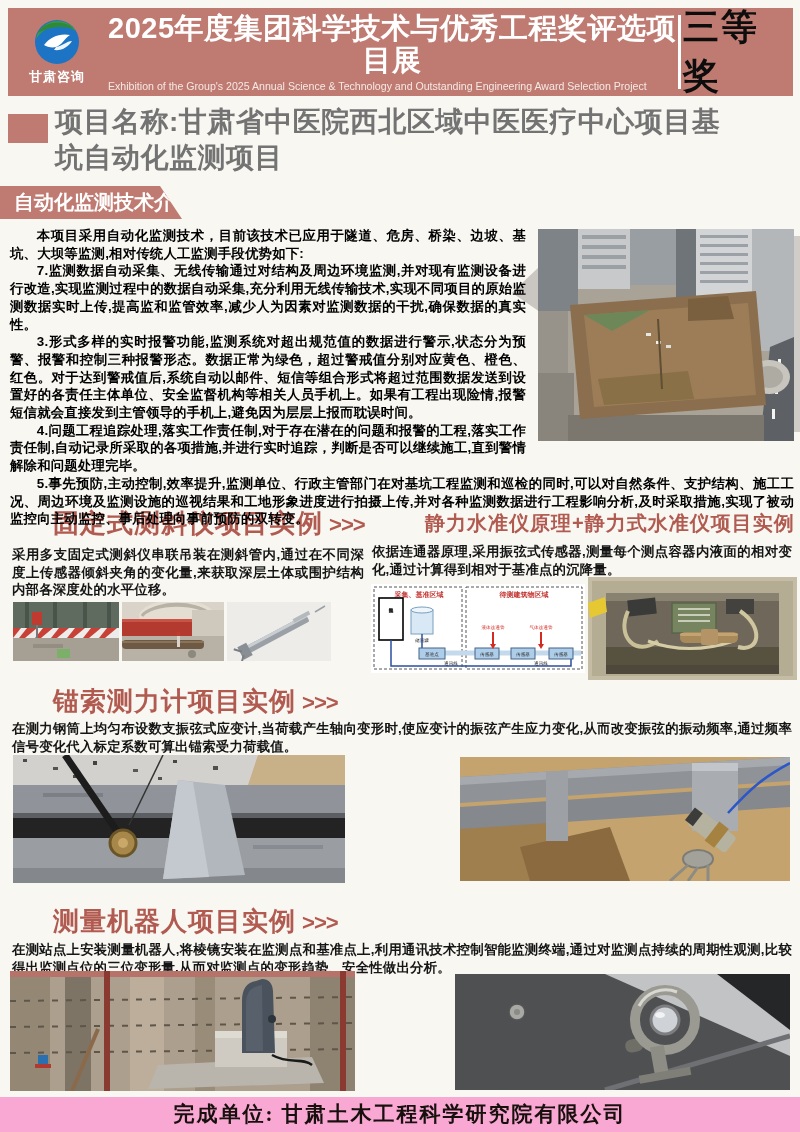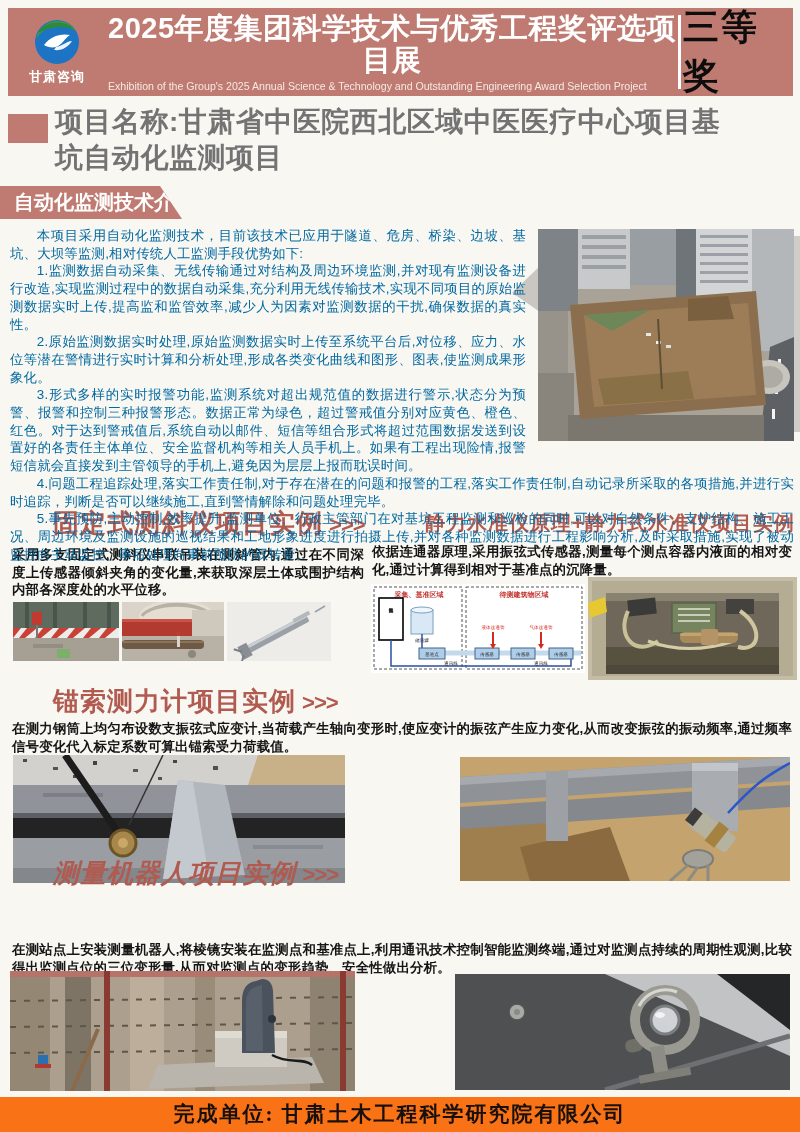--- a/index.html
+++ b/index.html
@@ -24,38 +24,38 @@
               color:#737373;line-height:36px;letter-spacing:0.5px;}
 
   
   .intro-banner{position:absolute;left:0;top:186px;width:182px;height:33px;background:#bf7b71;
                 clip-path:polygon(0 0,160px 0,182px 100%,0 100%);
                 color:#fff;font-weight:bold;font-size:20px;line-height:33px;padding-left:14px;box-sizing:border-box;}
 
   
   .intro-wrap{position:absolute;left:10px;top:227px;width:784px;z-index:2;}
   .intro-photo{float:right;width:256px;height:212px;margin:2px 0 6px 12px;position:relative;background:#a9a296;}
-  .body-text{margin:0;text-indent:2em;font-size:13.4px;font-weight:normal;color:#0369a1;
+  .body-text{margin:0;text-indent:2em;font-size:13.4px;font-weight:bold;color:#000000;
              line-height:17.7px;text-align:justify;letter-spacing:0.2px;}
   .gray-deco-left{position:absolute;left:512px;top:266px;width:28px;height:46px;background:#cac7c2;
                   clip-path:polygon(100% 0,100% 100%,0 58%);z-index:1;}
   .gray-deco-right{position:absolute;right:0;top:236px;width:7px;height:196px;background:#d0cdc9;z-index:1;}
 
   
   .sec-heading{position:absolute;color:#b15a50;font-weight:900;font-size:26px;letter-spacing:1px;white-space:nowrap;margin-left:43px;}
   .sec-heading .arrows{font-size:0.85em;letter-spacing:-1px;margin-left:6px;font-weight:900;}
   .sec-heading.small{font-size:20px;}
   .sec-body{position:absolute;font-size:13.4px;font-weight:bold;color:#151515;line-height:17.7px;
             text-align:justify;letter-spacing:0.2px;margin:0;}
 
   .photo{position:absolute;overflow:hidden;background:#cfcac2;}
   .photo svg{display:block;}
 
   
-  .footer{position:absolute;left:0;top:1097px;width:800px;height:35px;background:#f97316;
+  .footer{position:absolute;left:0;top:1097px;width:800px;height:35px;background:#f9a8d4;
           text-align:center;line-height:35px;color:#17100c;font-weight:bold;font-size:21px;
           letter-spacing:2px;font-family:"Liberation Serif","DejaVu Serif",serif;}
 
   .diag-label-red{fill:#c23430;font-size:7px;font-weight:bold;}
   .diag-label-sm{fill:#222;font-size:4.6px;}
 </style>
 </head>
 <body>
 
 <div class="page">
@@ -123,22 +123,21 @@
         <polygon points="46,86 112,81 74,102" fill="#6d8758"></polygon>
         <polygon points="150,70 190,67 196,90 150,92" fill="#7a603f"></polygon>
         <polygon points="60,150 150,142 156,170 66,176" fill="#8a7046"></polygon>
         <rect x="118" y="112" width="5" height="3" fill="#f1f1ee"></rect>
           <rect x="128" y="116" width="5" height="3" fill="#dfe0da"></rect>
         <rect x="108" y="104" width="5" height="3" fill="#e8e8e2"></rect>
         <line x1="120" y1="90" x2="124" y2="160" stroke="#5f4f35" stroke-width="2"></line>
       </svg>
     </div>
     <p class="body-text">本项目采用自动化监测技术，目前该技术已应用于隧道、危房、桥染、边坡、基坑、大坝等监测,相对传统人工监测手段优势如下:</p>
-    <p class="body-text">1.监测数据自动采集、无线传输通过对结构及周边环境监测,并对现有监测设备进行改造,实现监测过程中的数据自动采集,充分利用无线传输技术,实现不同项目的原始监测数据实时上传,提高监和监管效率,减少人为因素对监测数据的干扰,确保数据的真实性。</p>
-    <p class="body-text">2.原始监测数据实时处理,原始监测数据实时上传至系统平台后,对位移、应力、水位等潜在警情进行实时计算和分析处理,形成各类变化曲线和图形、图表,使监测成果形象化。</p>
+    <p class="body-text">7.监测数据自动采集、无线传输通过对结构及周边环境监测,并对现有监测设备进行改造,实现监测过程中的数据自动采集,充分利用无线传输技术,实现不同项目的原始监测数据实时上传,提高监和监管效率,减少人为因素对监测数据的干扰,确保数据的真实性。</p>
     <p class="body-text">3.形式多样的实时报警功能,监测系统对超出规范值的数据进行警示,状态分为预警、报警和控制三种报警形态。数据正常为绿色，超过警戒值分别对应黄色、橙色、红色。对于达到警戒值后,系统自动以邮件、短信等组合形式将超过范围数据发送到设置好的各责任主体单位、安全监督机构等相关人员手机上。如果有工程出现险情,报警短信就会直接发到主管领导的手机上,避免因为层层上报而耽误时间。</p>
     <p class="body-text">4.问题工程追踪处理,落实工作责任制,对于存在潜在的问题和报警的工程,落实工作责任制,自动记录所采取的各项措施,并进行实时追踪，判断是否可以继续施工,直到警情解除和问题处理完毕。</p>
     <p class="body-text">5.事先预防,主动控制,效率提升,监测单位、行政主管部门在对基坑工程监测和巡检的同时,可以对自然条件、支护结构、施工工况、周边环境及监测设施的巡视结果和工地形象进度进行拍摄上传,并对各种监测数据进行工程影响分析,及时采取措施,实现了被动监控向主动监控、事后处理向事前预防的双转变。</p>
   </div>
 
   <div class="sec-heading" style="left:10px;top:506px;">
     <span>固定式测斜仪项目实例</span><span class="arrows">&gt;&gt;&gt;</span>
   </div>
   <p class="sec-body" style="left:12px;top:546px;width:352px;">采用多支固定式测斜仪串联吊装在测斜管内,通过在不同深度上传感器倾斜夹角的变化量,来获取深层土体或围护结构内部各深度处的水平位移。</p>
 
@@ -311,21 +310,21 @@
         <rect x="224" y="66" width="10" height="16" fill="#3c3c3a"></rect>
       </g>
       <path d="M268,56 C292,30 304,20 330,6" fill="none" stroke="#2b57c9" stroke-width="2.5"></path>
       <ellipse cx="238" cy="102" rx="15" ry="9" fill="#a3a29a" stroke="#7c7b74" stroke-width="2"></ellipse>
       <line x1="228" y1="108" x2="210" y2="124" stroke="#8c8b84" stroke-width="3"></line>
       <line x1="238" y1="110" x2="228" y2="124" stroke="#8c8b84" stroke-width="3"></line>
       <line x1="248" y1="108" x2="248" y2="124" stroke="#8c8b84" stroke-width="3"></line>
     </svg>
   </div>
 
-  <div class="sec-heading" style="left:10px;top:856px;font-style:italic;">
+  <div class="sec-heading" style="left:10px;top:904px;">
     <span>测量机器人项目实例</span><span class="arrows">&gt;&gt;&gt;</span>
   </div>
   <p class="sec-body" style="left:12px;top:941px;width:780px;">在测站点上安装测量机器人,将棱镜安装在监测点和基准点上,利用通讯技术控制智能监测终端,通过对监测点持续的周期性观测,比较得出监测点位的三位变形量,从而对监测点的变形趋势、安全性做出分析。</p>
 
   <div class="photo" style="left:10px;top:971px;width:345px;height:120px;">
     <svg width="345" height="120" viewBox="0 0 345 120">
       <rect width="345" height="120" fill="#ad9f8d"></rect>
       <rect x="0" y="0" width="40" height="120" fill="#948875"></rect>
       <rect x="55" y="0" width="26" height="120" fill="#7e7465"></rect>
       <rect x="120" y="0" width="34" height="120" fill="#bcae9a"></rect>

